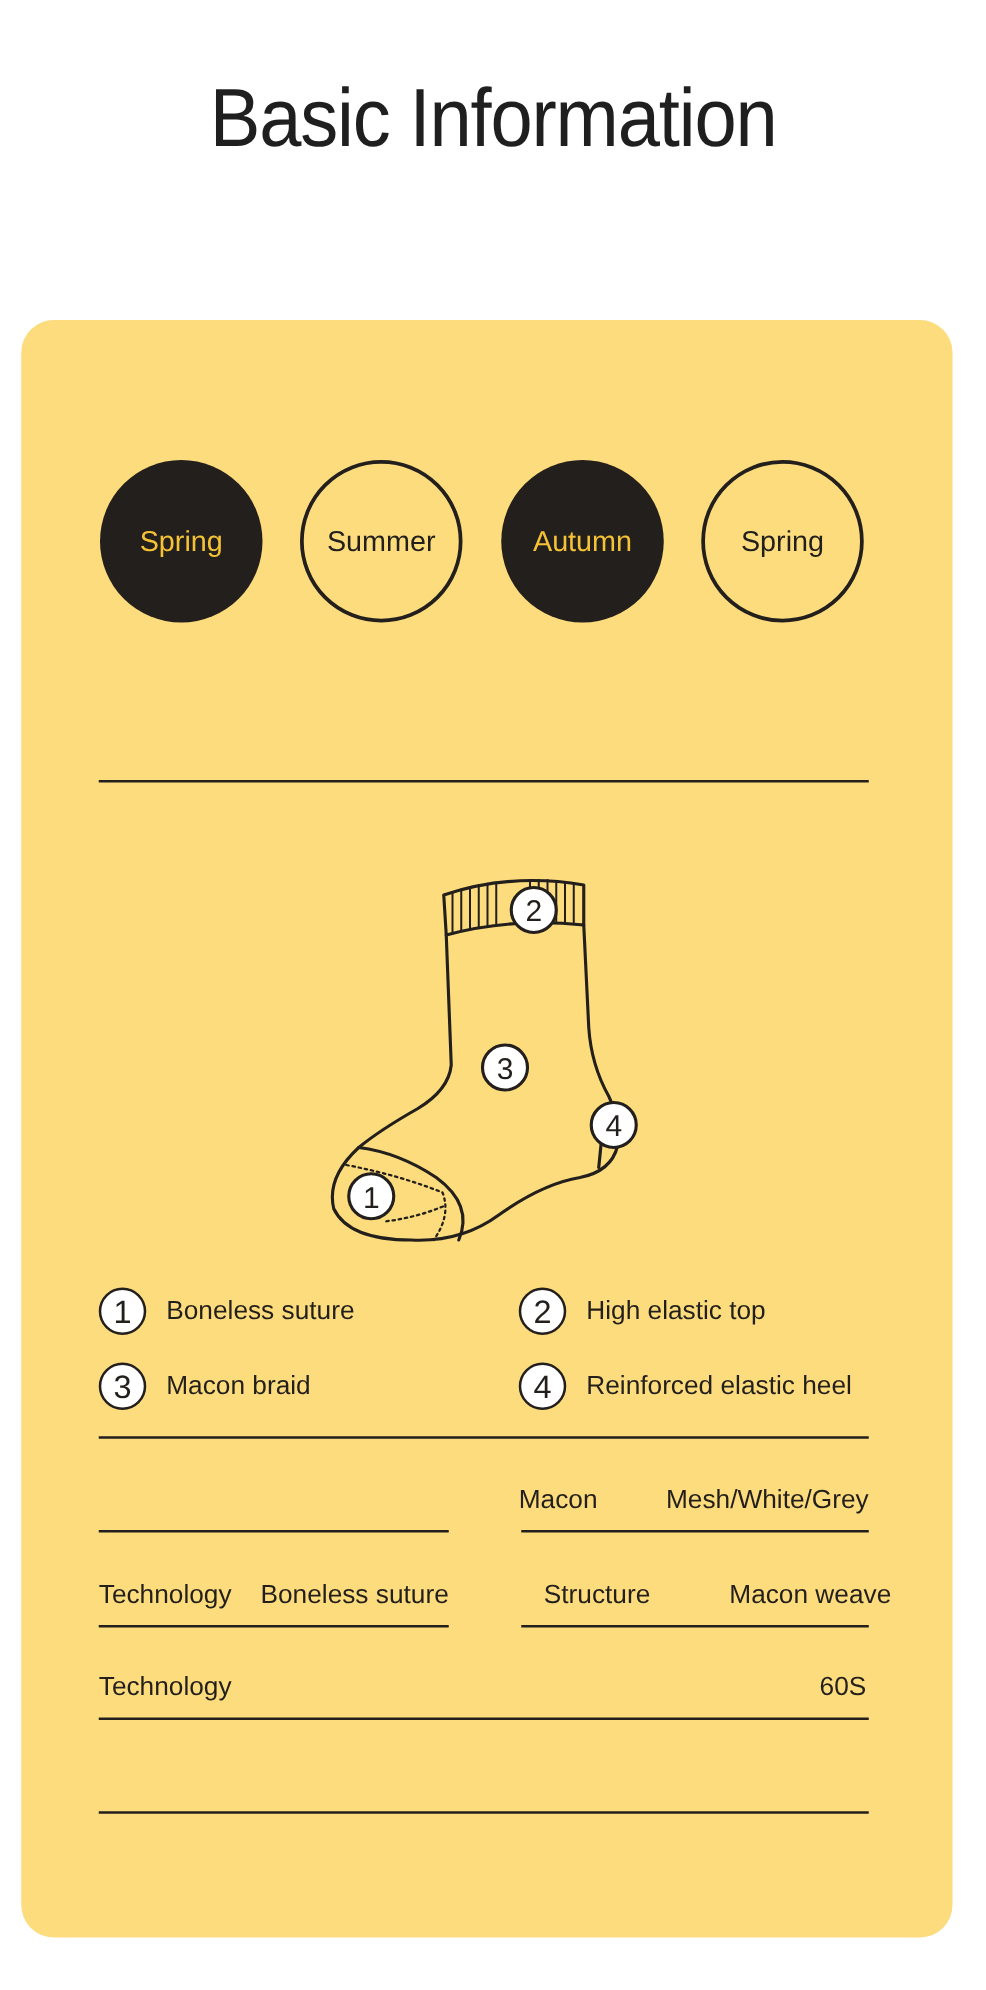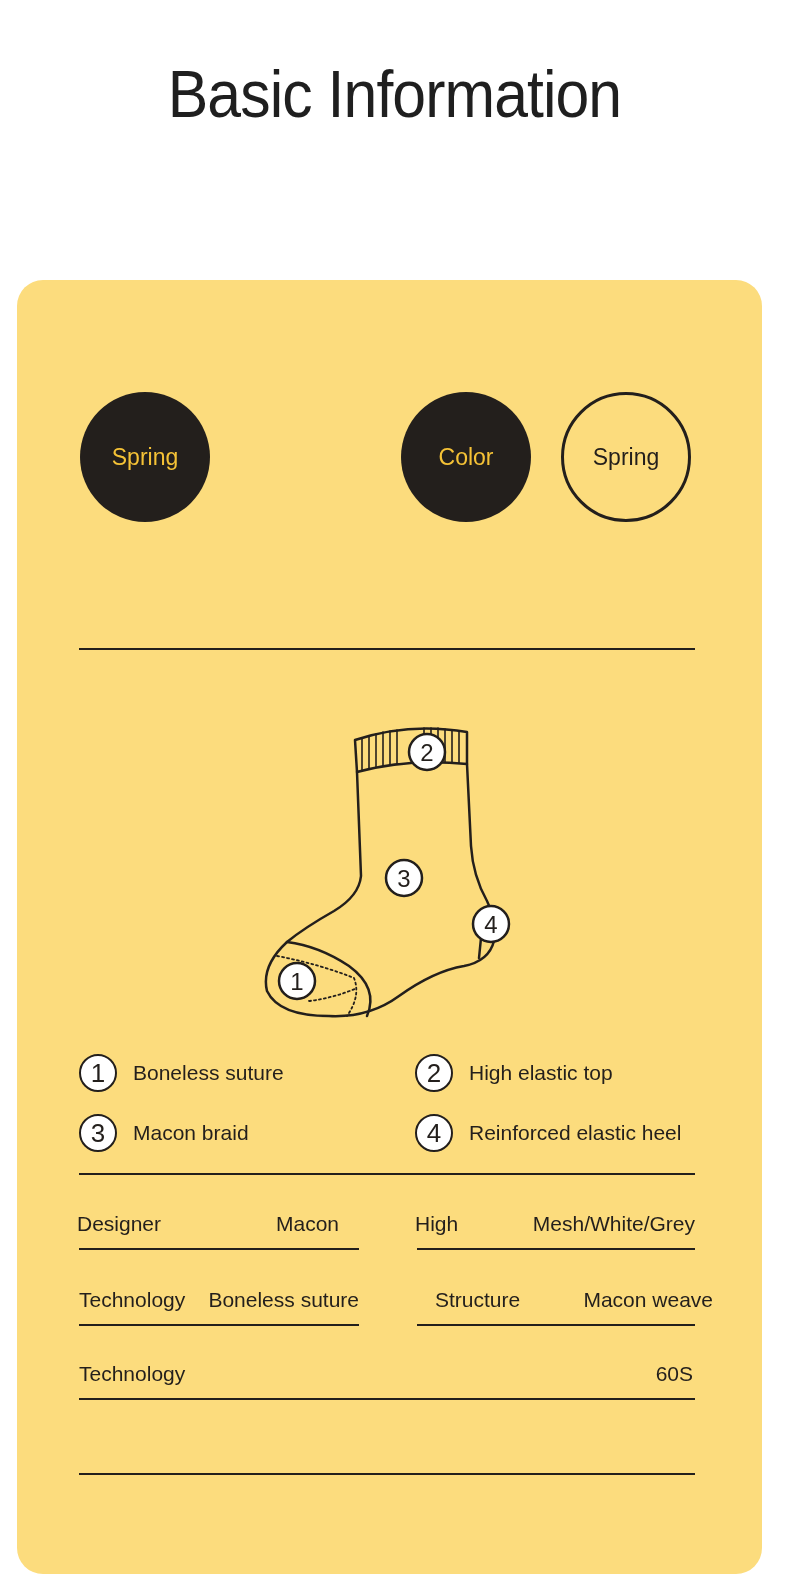--- a/index.html
+++ b/index.html
@@ -2,21 +2,21 @@
 <html><head>
 <meta charset="utf-8">
 <style>
   html, body { margin: 0; padding: 0; background: #ffffff; }
   body { width: 789px; height: 1592px; position: relative; overflow: hidden;
          font-family: "Liberation Sans", "DejaVu Sans", sans-serif; color: #231f1c; }
   .title { position: absolute; left: 0; width: 789px; top: 56px; text-align: center;
            font-size: 66px; font-weight: 400; letter-spacing: -1px; color: #1f1f1f;
            transform: scaleX(0.92); }
   .card { position: absolute; left: 17px; top: 256px; width: 745px; height: 1294px;
-          background: #fcdc7d; border-radius: 26px; margin-top: 24px; }
+          background: #fcdc7d; border-radius: 26px; }
   .season { position: absolute; top: 112px; width: 130px; height: 130px; border-radius: 50%;
             box-sizing: border-box; display: flex; align-items: center; justify-content: center;
             font-size: 23px; }
   .season.on { background: #231f1c; color: #f5c236; }
   .season.off { border: 3px solid #231f1c; color: #231f1c; background: transparent; }
   .rule { position: absolute; height: 1.5px; background: #231f1c; }
   .sock { position: absolute; left: 232px; top: 436px; }
   .legend-item { position: absolute; display: flex; align-items: center; font-size: 21px; }
   .num { width: 38px; height: 38px; border-radius: 50%; border: 2.5px solid #231f1c;
          box-sizing: border-box; background: #fff; display: flex; align-items: center;
@@ -27,22 +27,25 @@
 </head>
 <body>
 
 <div class="title">Basic Information</div>
 
 <div class="card">
 
   <div class="season on" style="left:63px">
       <span>Spring</span>
     </div>
+  <div class="season off" style="left:223px">
+      <span>Summer</span>
+    </div>
   <div class="season on" style="left:384px">
-      <span>Color</span>
+      <span>Autumn</span>
     </div>
   <div class="season off" style="left:544px">
       <span>Spring</span>
     </div>
 
   <div class="rule" style="left:62px; width:616px; top:368px"></div>
 
   <svg class="sock" width="280" height="330" viewBox="0 0 280 330">
     <g fill="none" stroke="#231f1c" stroke-width="2.5" stroke-linejoin="round" stroke-linecap="round">
 
@@ -95,28 +98,24 @@
     <span class="num">3</span>
     <span>Macon braid</span>
   </div>
   <div class="legend-item" style="left:398px; top:834px">
     <span class="num">4</span>
     <span>Reinforced elastic heel</span>
   </div>
 
   <div class="rule" style="left:62px; width:616px; top:893px"></div>
 
-  <div class="row" style="left:60px; width:282px; top:929px">
-    <span>Designer</span>
-    <span style="margin-right:20px">Macon</span>
-  </div>
   <div class="rule" style="left:62px; width:280px; top:968px"></div>
 
   <div class="row" style="left:398px; width:280px; top:929px">
-    <span>High</span>
+    <span>Macon</span>
     <span>Mesh/White/Grey</span>
   </div>
   <div class="rule" style="left:400px; width:278px; top:968px"></div>
 
   <div class="row" style="left:62px; width:280px; top:1005px">
     <span>Technology</span>
     <span>Boneless suture</span>
   </div>
   <div class="rule" style="left:62px; width:280px; top:1044px"></div>
 

